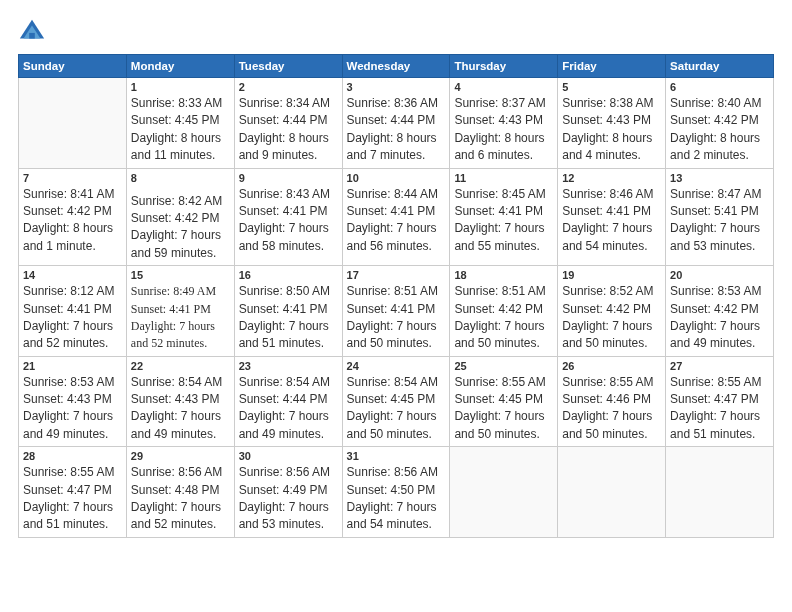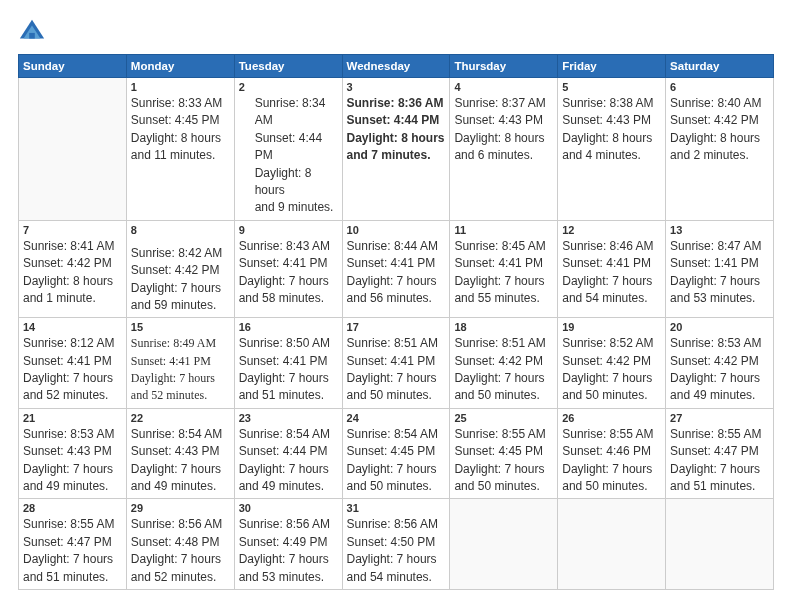--- a/index.html
+++ b/index.html
@@ -143,28 +143,28 @@
           <td class="empty-cell"></td>
           <td>
             <span class="day-num">1</span>
             <div class="day-info" style="white-space: pre-line;">Sunrise: 8:33 AM
 Sunset: 4:45 PM
 Daylight: 8 hours
 and 11 minutes.</div>
           </td>
           <td>
             <span class="day-num">2</span>
-            <div class="day-info" style="white-space: pre-line; margin-left: 16px;">Sunrise: 8:34 AM
+            <div class="day-info" style="white-space: pre-line;">Sunrise: 8:34 AM
 Sunset: 4:44 PM
 Daylight: 8 hours
 and 9 minutes.</div>
           </td>
           <td>
             <span class="day-num">3</span>
-            <div class="day-info" style="white-space: pre-line; font-weight: bold;">Sunrise: 8:36 AM
+            <div class="day-info" style="white-space: pre-line;">Sunrise: 8:36 AM
 Sunset: 4:44 PM
 Daylight: 8 hours
 and 7 minutes.</div>
           </td>
           <td>
             <span class="day-num">4</span>
             <div class="day-info" style="white-space: pre-line;">Sunrise: 8:37 AM
 Sunset: 4:43 PM
 Daylight: 8 hours
 and 6 minutes.</div>
@@ -223,21 +223,21 @@
           <td>
             <span class="day-num">12</span>
             <div class="day-info" style="white-space: pre-line;">Sunrise: 8:46 AM
 Sunset: 4:41 PM
 Daylight: 7 hours
 and 54 minutes.</div>
           </td>
           <td>
             <span class="day-num">13</span>
             <div class="day-info" style="white-space: pre-line;">Sunrise: 8:47 AM
-Sunset: 1:41 PM
+Sunset: 5:41 PM
 Daylight: 7 hours
 and 53 minutes.</div>
           </td>
         </tr>
         <tr>
           <td>
             <span class="day-num">14</span>
             <div class="day-info" style="white-space: pre-line;">Sunrise: 8:12 AM
 Sunset: 4:41 PM
 Daylight: 7 hours

